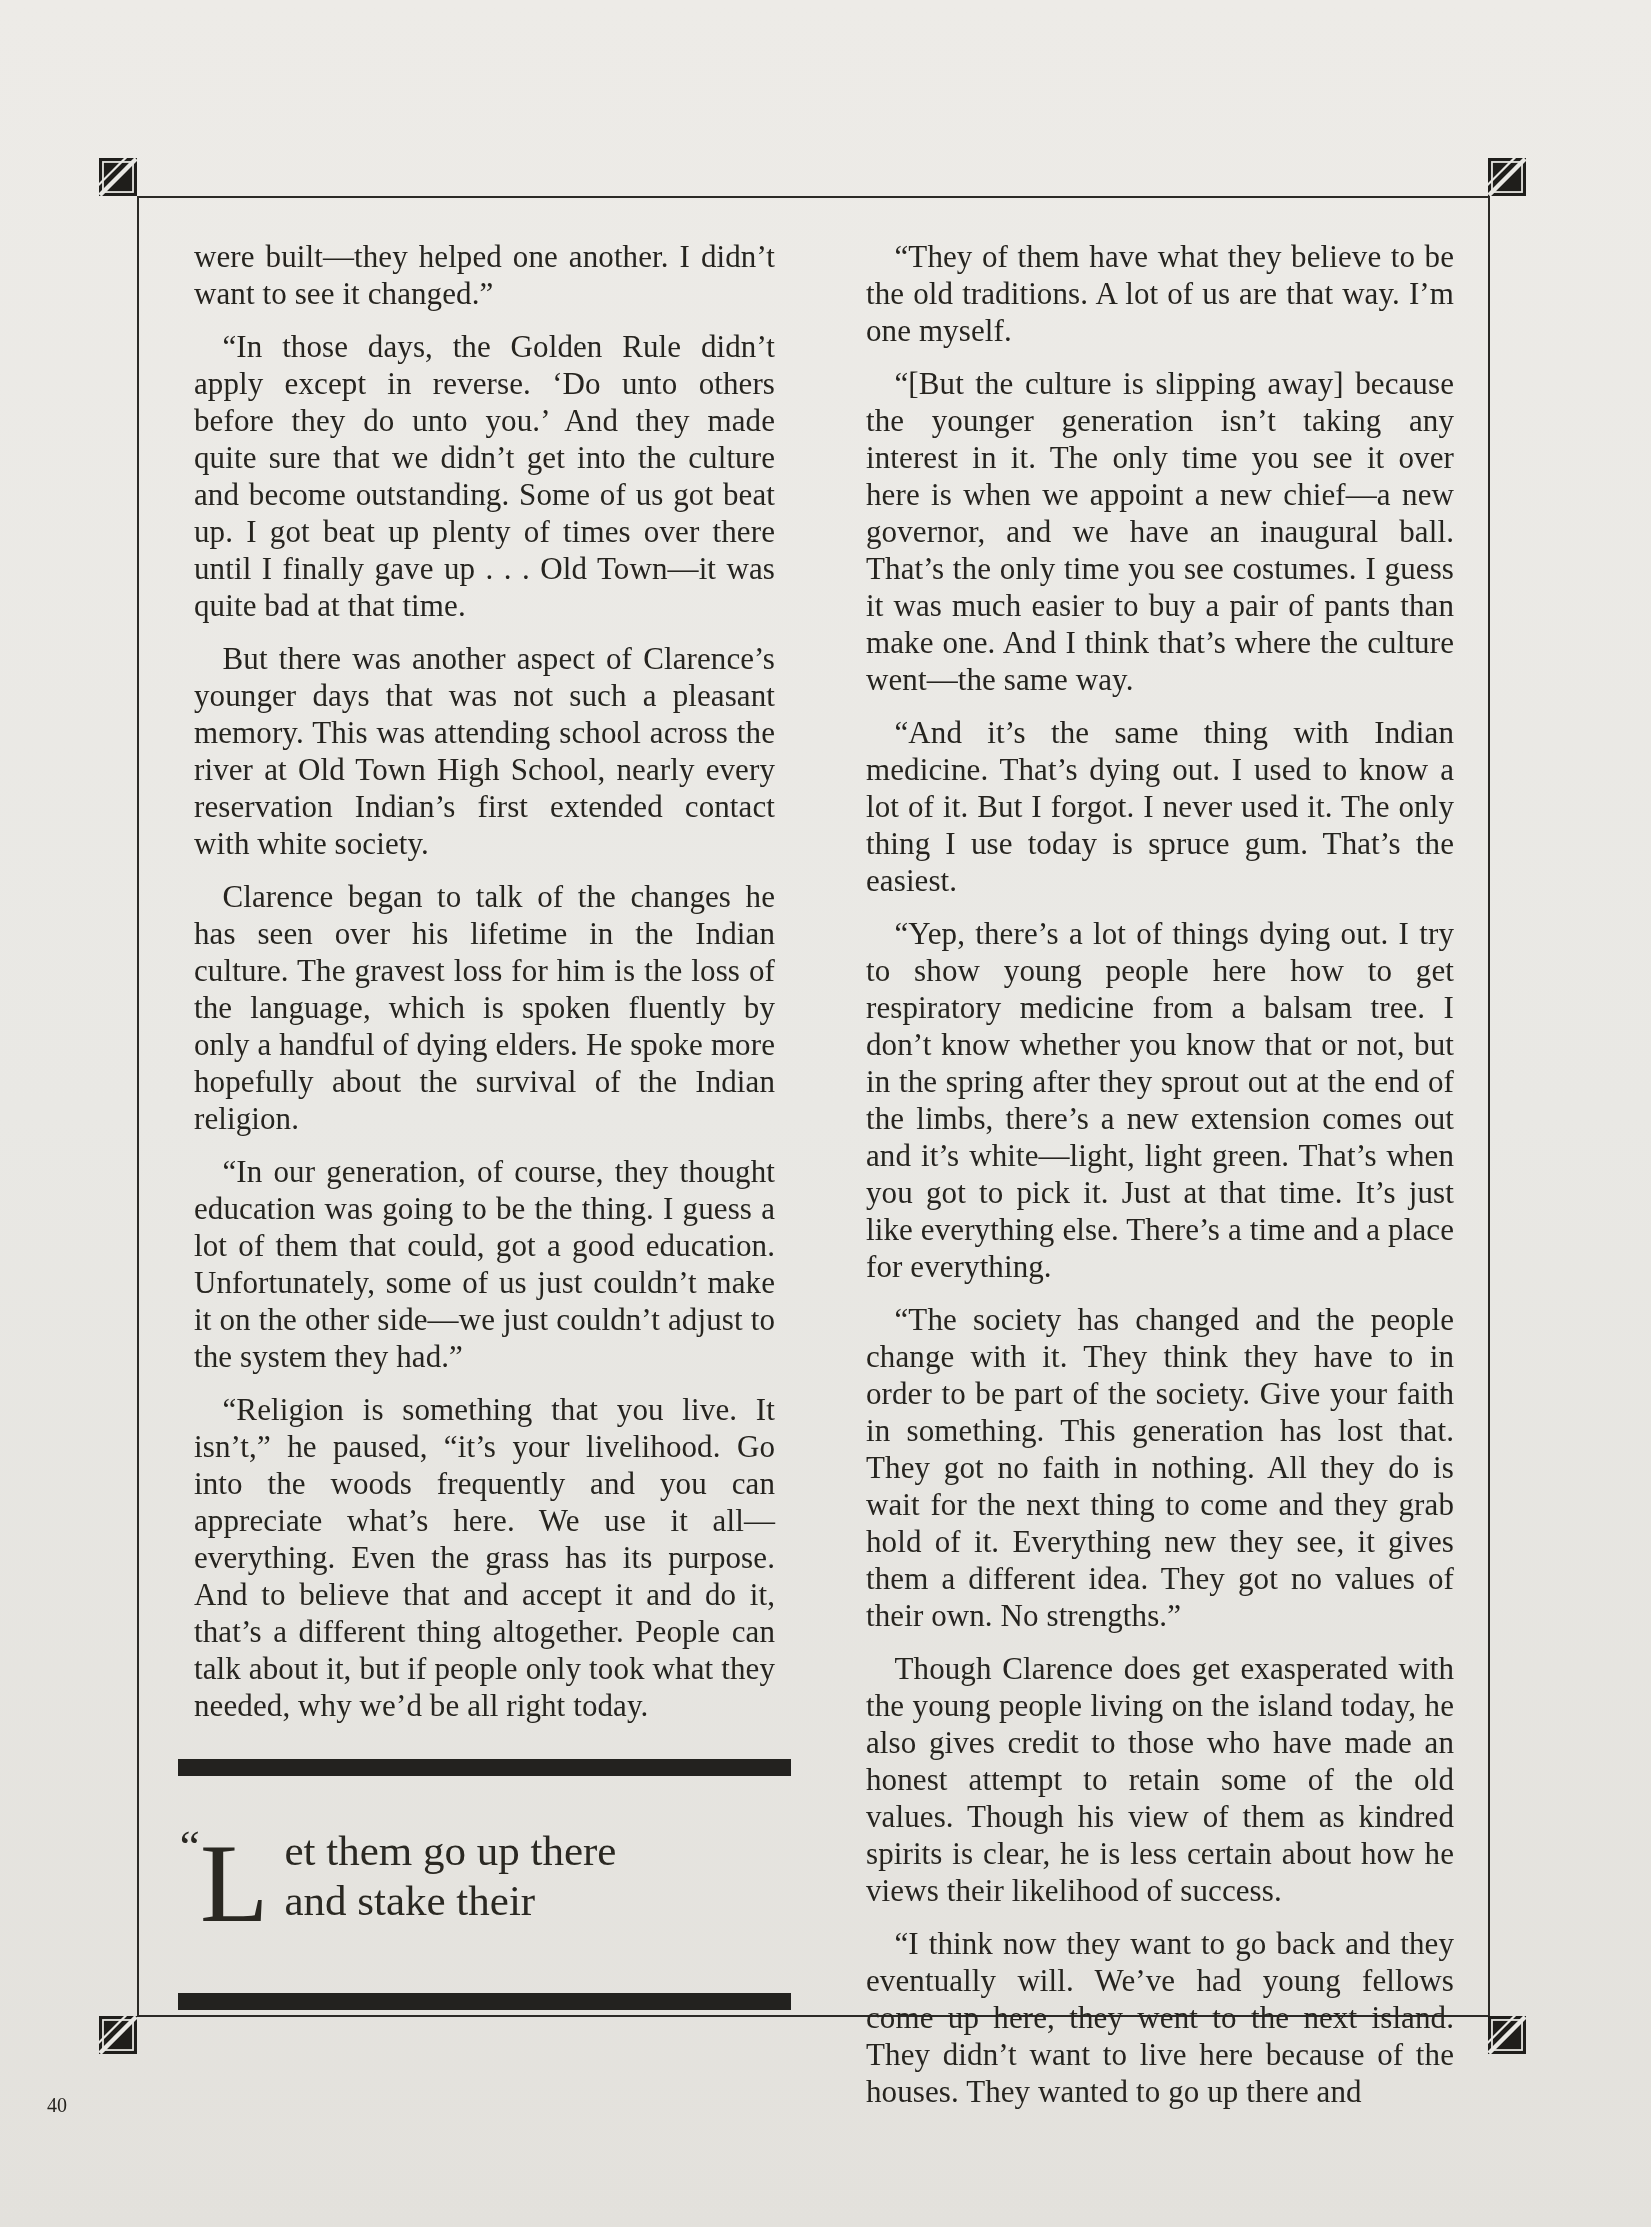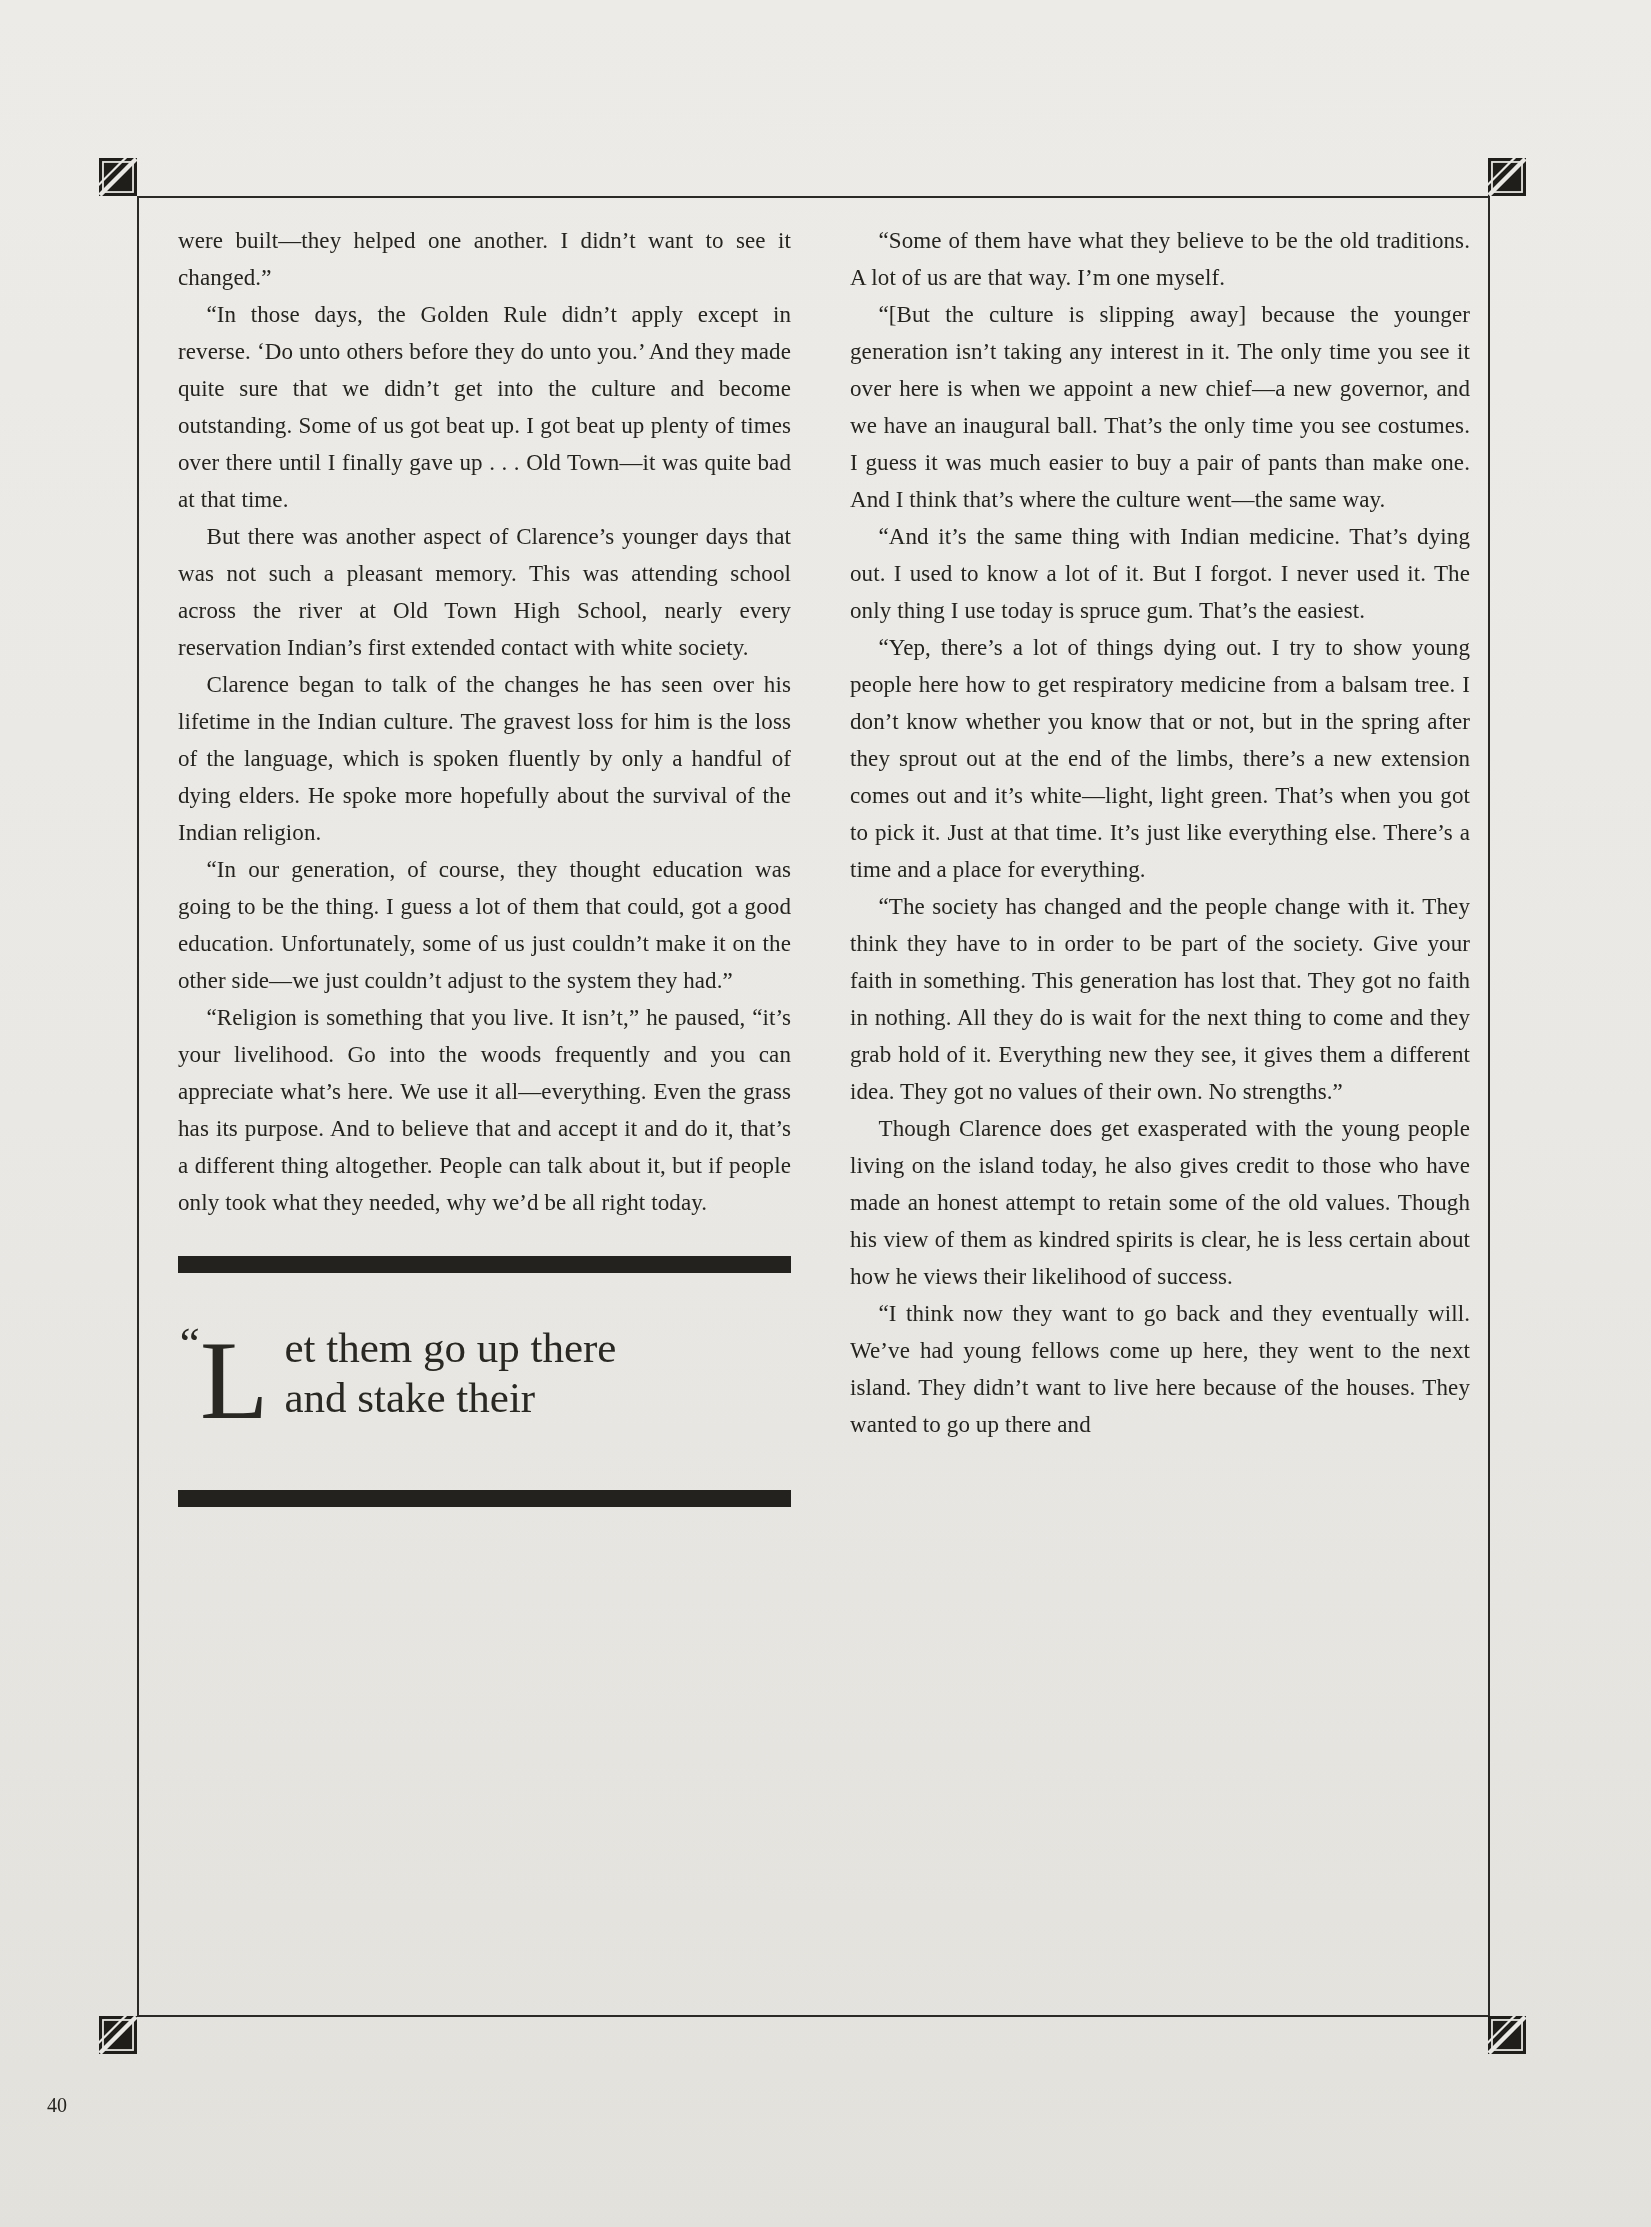--- a/index.html
+++ b/index.html
@@ -37,22 +37,22 @@
   .corner.br { left: 1488px; top: 2016px; }
 
   .col {
     position: absolute;
     top: 222px;
   }
   .col-left  { left: 178px;  width: 613px; }
   .col-right { left: 850px; width: 620px; }
 
   .body-para {
-    margin: 0;
-    font-size: 23px;
+    margin: 16px;
+    font-size: 31px;
     line-height: 37px;
     text-align: justify;
     text-indent: 28.5px;
     letter-spacing: 0.1px;
   }
   .body-para.no-indent { text-indent: 0; }
 
   .rule {
     height: 17px;
     background: #23221f;
@@ -152,21 +152,21 @@
         <span>et them go up there</span><br>
         <span>and stake their</span>
       </div>
     </div>
 
     <div class="rule rule-bottom"></div>
   </div>
 
   <div class="col col-right">
     <div>
-        <p class="body-para">“Some of them have what they believe to be the old traditions. A lot of us are that way. I’m one myself.</p>
+        <p class="body-para">“They of them have what they believe to be the old traditions. A lot of us are that way. I’m one myself.</p>
         <p class="body-para">“[But the culture is slipping away] because the younger generation isn’t taking any interest in it. The only time you see it over here is when we appoint a new chief—a new governor, and we have an inaugural ball. That’s the only time you see costumes. I guess it was much easier to buy a pair of pants than make one. And I think that’s where the culture went—the same way.</p>
         <p class="body-para">“And it’s the same thing with Indian medicine. That’s dying out. I used to know a lot of it. But I forgot. I never used it. The only thing I use today is spruce gum. That’s the easiest.</p>
         <p class="body-para">“Yep, there’s a lot of things dying out. I try to show young people here how to get respiratory medicine from a balsam tree. I don’t know whether you know that or not, but in the spring after they sprout out at the end of the limbs, there’s a new extension comes out and it’s white—light, light green. That’s when you got to pick it. Just at that time. It’s just like everything else. There’s a time and a place for everything.</p>
         <p class="body-para">“The society has changed and the people change with it. They think they have to in order to be part of the society. Give your faith in something. This generation has lost that. They got no faith in nothing. All they do is wait for the next thing to come and they grab hold of it. Everything new they see, it gives them a different idea. They got no values of their own. No strengths.”</p>
         <p class="body-para">Though Clarence does get exasperated with the young people living on the island today, he also gives credit to those who have made an honest attempt to retain some of the old values. Though his view of them as kindred spirits is clear, he is less certain about how he views their likelihood of success.</p>
         <p class="body-para">“I think now they want to go back and they eventually will. We’ve had young fellows come up here, they went to the next island. They didn’t want to live here because of the houses. They wanted to go up there and</p>
       </div>
   </div>
 
   <div class="page-number">40</div>

